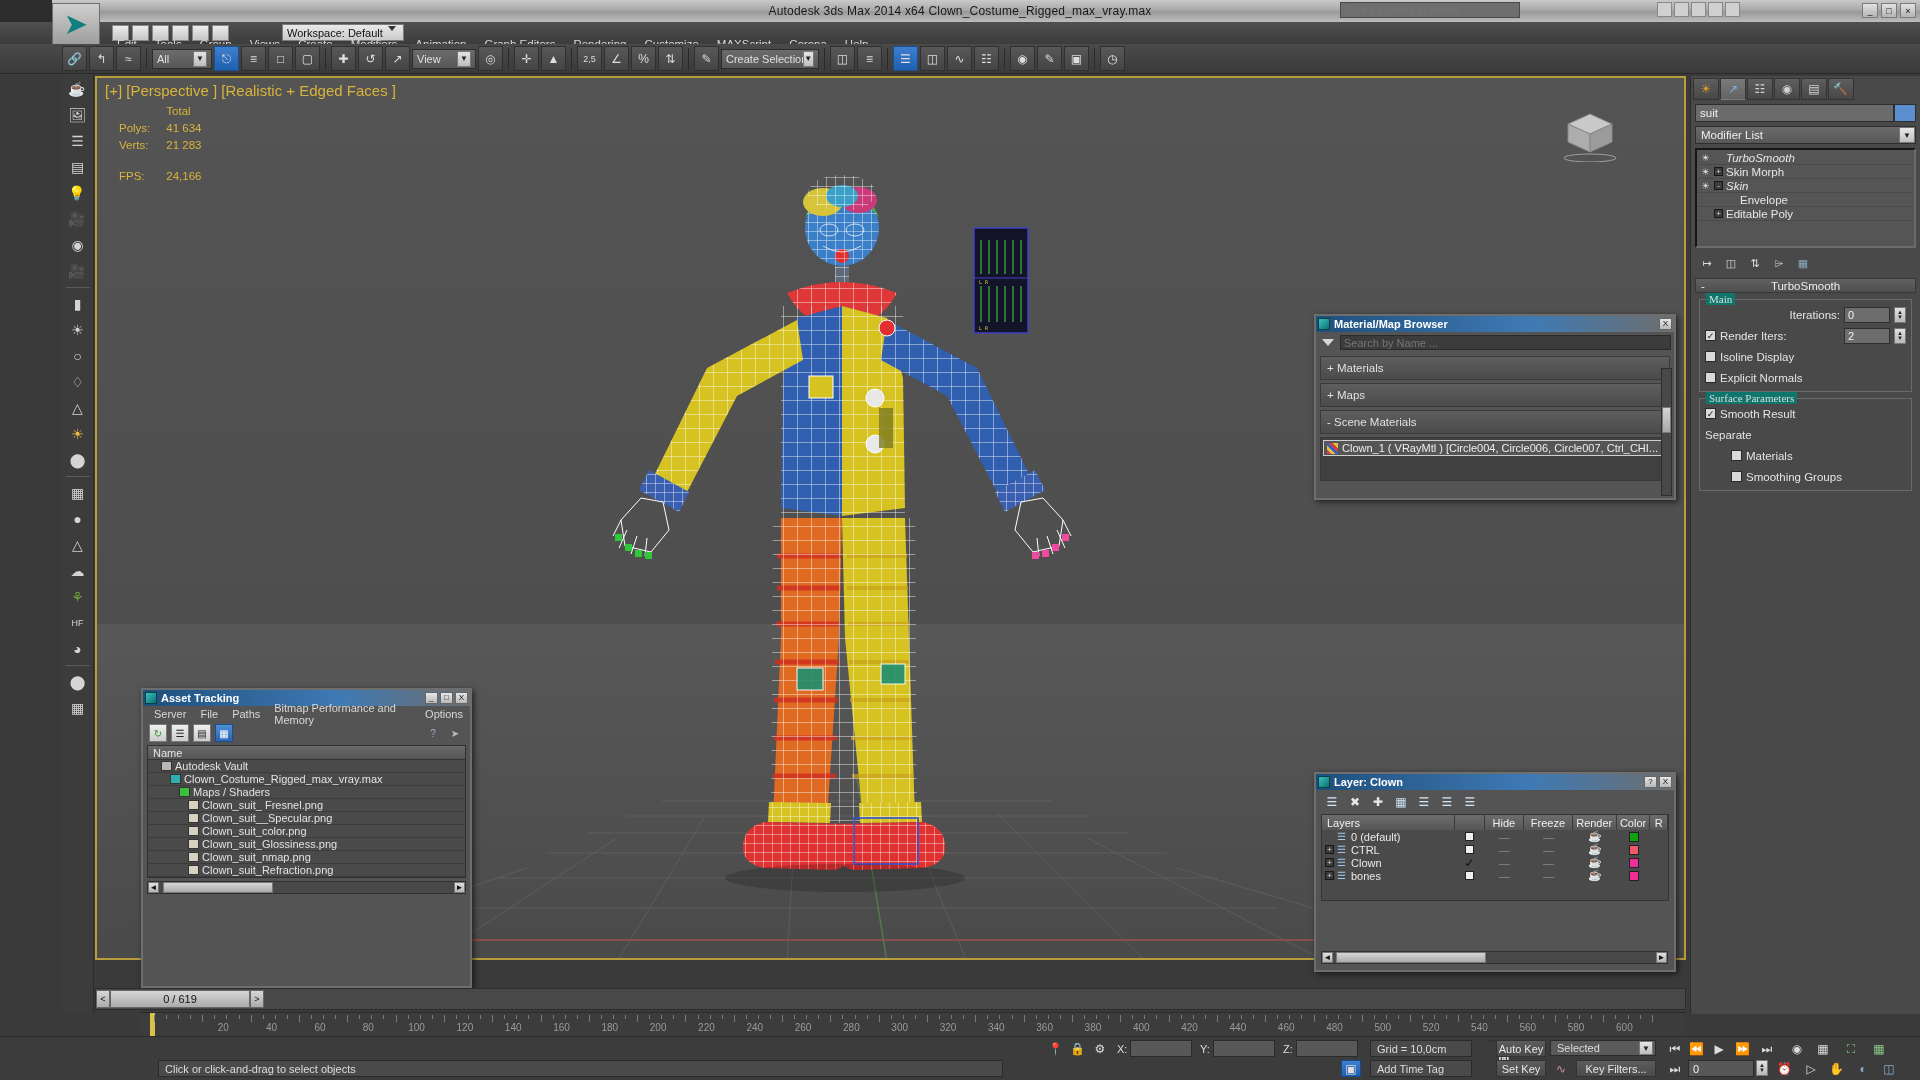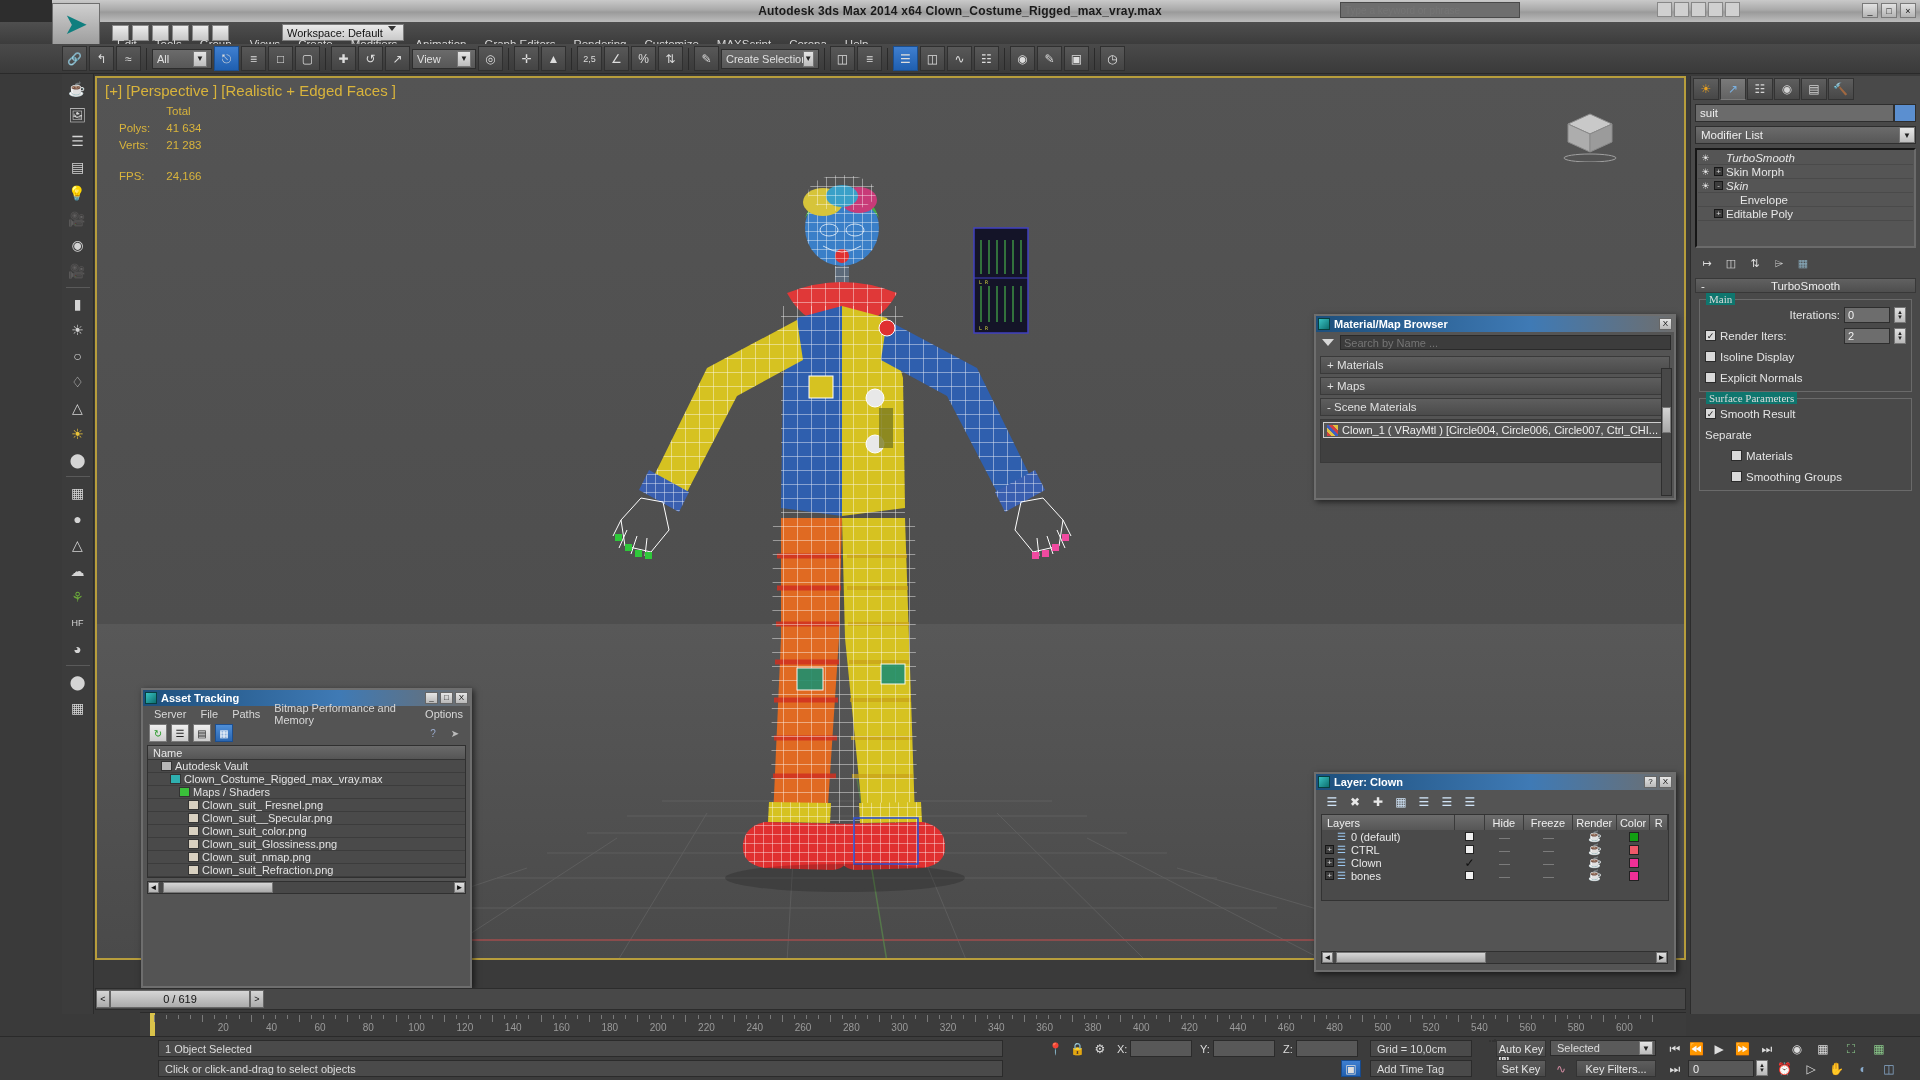--- a/index.html
+++ b/index.html
@@ -7,21 +7,21 @@
     font-family:"Liberation Sans", sans-serif; font-size:11px; color:#d4d4d4; }
   body { position:relative; }
 
   
   .titlebar {
     position:absolute; left:0; top:0; width:1920px; height:22px;
     background:linear-gradient(to bottom,#c9c9c9,#a9a9a9 45%,#9a9a9a 55%,#bdbdbd);
     display:flex; align-items:center;
   }
   .titlebar .tcenter { position:absolute; left:0; right:0; text-align:center;
-    font-size:12px; color:#1a1a1a; font-weight:bold; letter-spacing:.2px; }
+    font-size:12px; color:#1a1a1a; font-weight:normal; letter-spacing:.2px; }
   .tb-left-sq { width:52px;height:22px; background:#2d2d2d; }
   .win-btns { position:absolute; right:4px; top:3px; display:flex; gap:3px; }
   .win-btn { width:16px;height:15px; background:linear-gradient(to bottom,#e2e2e2,#b4b4b4);
     border:1px solid #7a7a7a; font-size:9px; color:#111; display:flex;align-items:center;justify-content:center; }
   .quick-acc { position:absolute; right:180px; top:2px; display:flex; gap:2px; align-items:center; }
   .qa-ic { width:15px;height:15px;background:#d0d0d0;border:1px solid #888; }
   .kw-box { position:absolute; right:400px; top:2px; width:180px; height:16px;
     background:#6e6e6e; border:1px solid #4a4a4a; color:#c8c8c8; font-size:10px;
     padding:1px 4px; }
 
@@ -89,21 +89,21 @@
   .dlg-tb .b { width:13px;height:12px; background:linear-gradient(to bottom,#e6e6e6,#b9b9b9);
     border:1px solid #666; font-size:8px; color:#111;
     display:flex;align-items:center;justify-content:center; line-height:1; }
 
   
   .mmb-search { display:flex; align-items:center; gap:3px; padding:3px; }
   .mmb-search .dn { width:0;height:0;border-left:6px solid transparent;
     border-right:6px solid transparent;border-top:7px solid #d8d8d8; margin:0 3px; }
   .mmb-search input { flex:1; height:15px; background:#3c3c3c; border:1px solid #2a2a2a;
     color:#aaa; font-size:11px; padding:1px 3px; font-family:inherit; }
-  .mmb-group { margin:3px 4px; height:18px; background:linear-gradient(to bottom,#5e5e5e,#4b4b4b);
+  .mmb-group { margin:3px 4px; height:24px; background:linear-gradient(to bottom,#5e5e5e,#4b4b4b);
     border:1px solid #3a3a3a; color:#e0e0e0; font-size:11.5px;
     display:flex;align-items:center; padding-left:6px; }
   .mmb-body { margin:0 4px 4px 4px; background:#404040; border:1px solid #3a3a3a;
     height:44px; padding:2px; }
   .mmb-item { display:flex; align-items:center; gap:4px; height:16px;
     border:1px solid #cfcfcf; background:#555; padding:0 3px; font-size:11px; color:#eee; }
   .mmb-swatch { width:11px;height:11px;
     background:repeating-linear-gradient(45deg,#d04040 0 3px,#e0c040 3px 6px,#4060c0 6px 9px); }
 
   
@@ -1041,21 +1041,20 @@
     <div class="ticklbl" style="left: 1173.5px;">480</div>
     <div class="ticklbl" style="left: 1221.81px;">500</div>
     <div class="ticklbl" style="left: 1270.12px;">520</div>
     <div class="ticklbl" style="left: 1318.44px;">540</div>
     <div class="ticklbl" style="left: 1366.75px;">560</div>
     <div class="ticklbl" style="left: 1415.06px;">580</div>
     <div class="ticklbl" style="left: 1463.38px;">600</div>
   </div>
 
 <div class="statusbar">
-  <div class="sb-field" style="left:158px; top:3px; width:845px; height:17px;">1 Object Selected</div>
   <div class="sb-field" style="left:158px; top:23px; width:845px; height:17px;">Click or click-and-drag to select objects</div>
 
   <div class="sb-ic" style="position:absolute;left:1048px;top:4px;width:16px;height:16px;color:#e08aa0">📍</div>
   <div class="sb-ic" style="position:absolute;left:1070px;top:4px;width:16px;height:16px;color:#d8c060">🔒</div>
   <div class="sb-ic" style="position:absolute;left:1092px;top:4px;width:16px;height:16px">⚙</div>
 
   <span style="position:absolute;left:1117px;top:6px;font-size:11px;color:#dcdcdc">X:</span>
   <div class="sb-num" style="position:absolute;left:1130px;top:3px;width:62px"></div>
   <span style="position:absolute;left:1200px;top:6px;font-size:11px;color:#dcdcdc">Y:</span>
   <div class="sb-num" style="position:absolute;left:1213px;top:3px;width:62px"></div>

